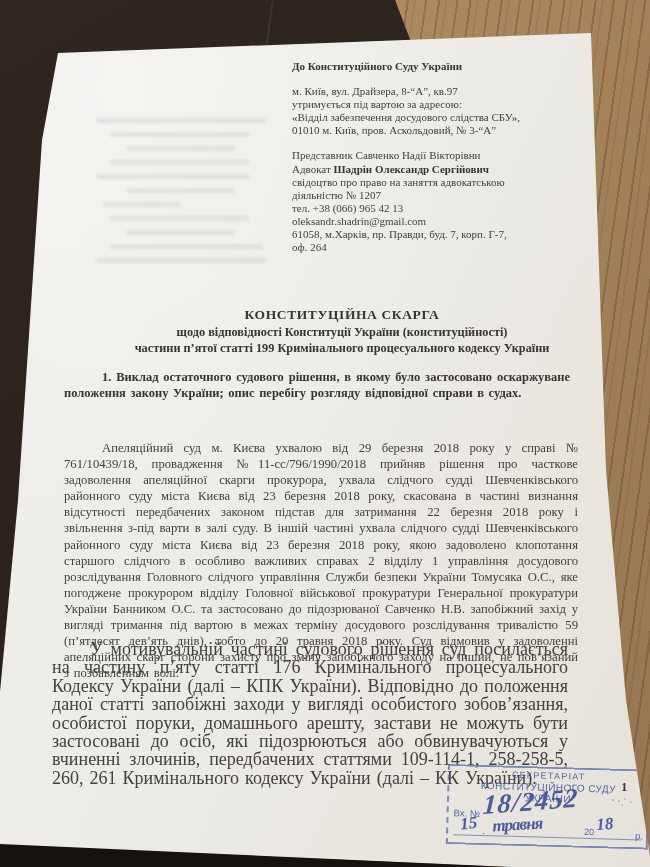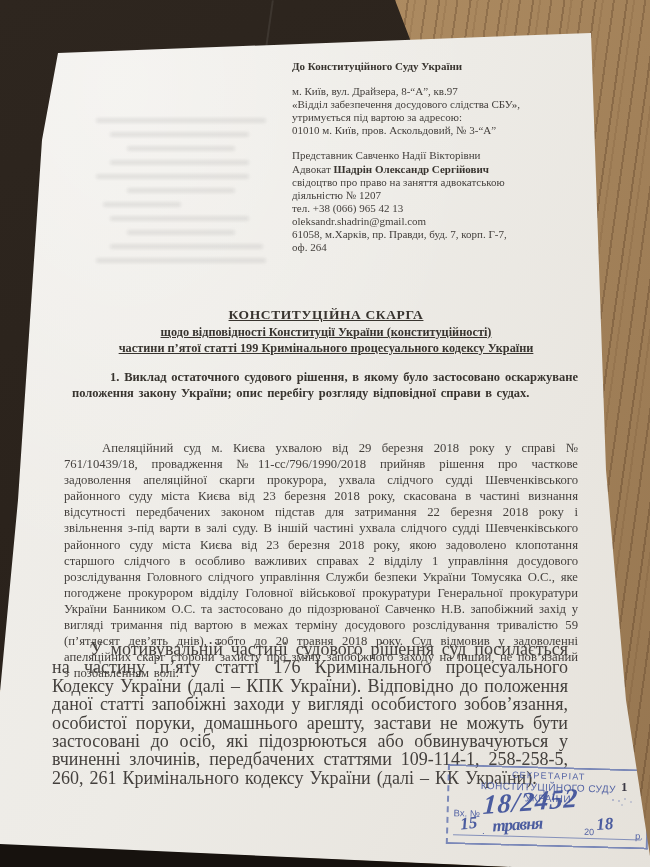--- a/index.html
+++ b/index.html
@@ -46,26 +46,26 @@
   .ghost div:nth-child(3n){width:64%;margin-left:18%;}
   .ghost div:nth-child(5n){width:90%;}
   .ghost div:nth-child(7){width:46%;margin-left:4%;}
 
   
   .addr{position:absolute;left:292px;top:60px;width:270px;font-size:11px;line-height:13.1px;}
   .addr .gap{height:12px;}
   .b{font-weight:bold;color:#38342f;}
 
   
-  .title{position:absolute;left:70px;top:306px;width:512px;text-align:center;color:#38342f;text-decoration:underline;}
+  .title{position:absolute;left:86px;top:306px;width:512px;text-align:center;color:#38342f;}
   .title .t1{font-size:13.5px;font-weight:bold;letter-spacing:0.6px;line-height:18px;}
   .title .t2{font-size:12.3px;font-weight:bold;line-height:16px;}
 
   
-  .sect{position:absolute;left:72px;top:370px;width:506px;font-size:12.5px;line-height:15.8px;
+  .sect{position:absolute;left:64px;top:370px;width:506px;font-size:12.5px;line-height:15.8px;
         font-weight:bold;color:#38342f;text-align:justify;text-indent:38px;word-spacing:1.5px;}
   .p1{position:absolute;left:64px;top:440px;width:514px;font-size:12.7px;line-height:16.1px;
       text-align:justify;text-indent:38px;word-spacing:1.5px;}
   .p2{position:absolute;left:52px;top:640px;width:516px;font-size:18px;line-height:18.4px;
       text-align:justify;text-indent:38px;word-spacing:1.5px;}
 
   
   .stamp{position:absolute;left:448px;top:764px;width:198px;height:76px;
     transform:rotate(1.6deg);transform-origin:top left;
     border:2px solid rgba(78,98,168,0.70);border-left-style:dashed;
@@ -113,22 +113,22 @@
         <div></div>
         <div></div>
         <div></div>
         <div></div>
     </div>
 
     <div class="addr">
       <div class="b">До Конституційного Суду України</div>
       <div class="gap"></div>
       <div>м. Київ, вул. Драйзера, 8-“А”, кв.97</div>
+      <div>утримується під вартою за адресою:</div>
       <div>«Відділ забезпечення досудового слідства СБУ»,</div>
-      <div>утримується під вартою за адресою:</div>
       <div>01010 м. Київ, пров. Аскольдовий, № 3-“А”</div>
       <div class="gap"></div>
       <div>Представник Савченко Надії Вікторівни</div>
       <div><span>Адвокат </span><span class="b">Шадрін Олександр Сергійович</span></div>
       <div>свідоцтво про право на заняття адвокатською</div>
       <div>діяльністю № 1207</div>
       <div>тел. +38 (066) 965 42 13</div>
       <div>oleksandr.shadrin@gmail.com</div>
       <div>61058, м.Харків, пр. Правди, буд. 7, корп. Г-7,</div>
       <div>оф. 264</div>

